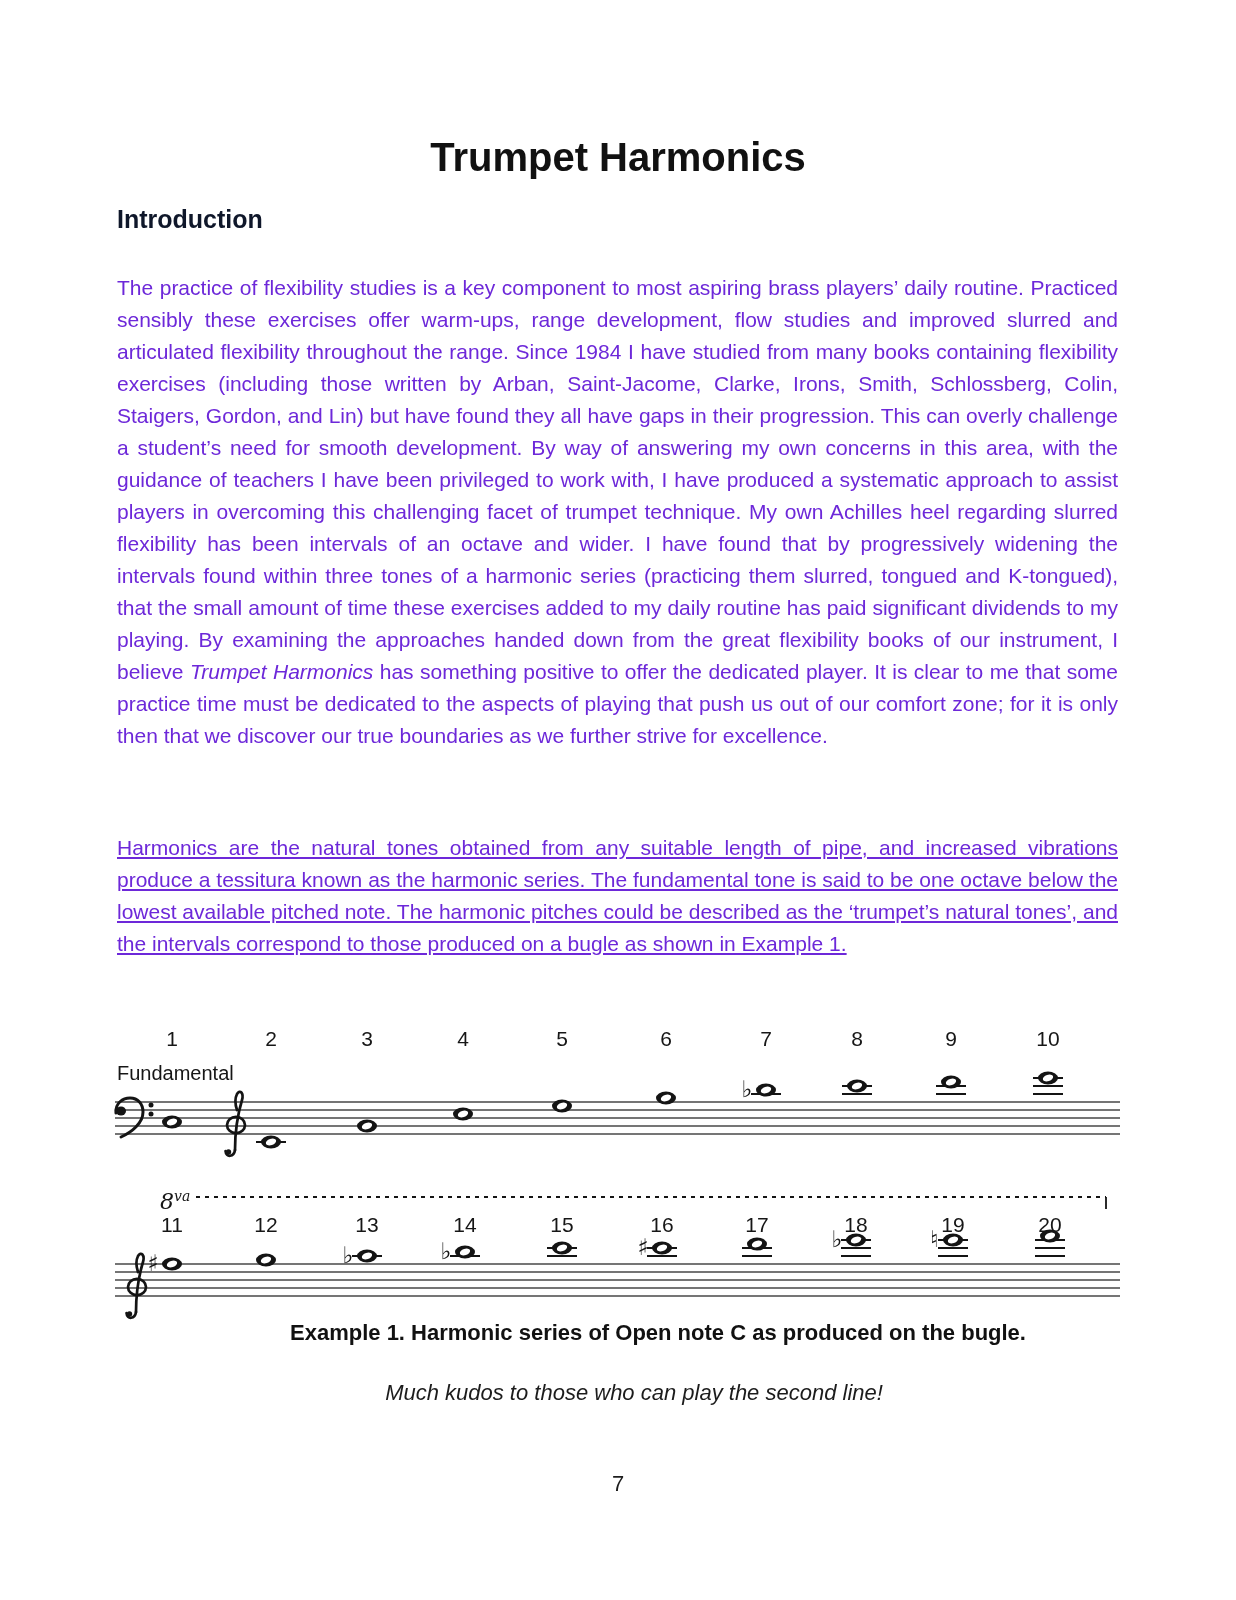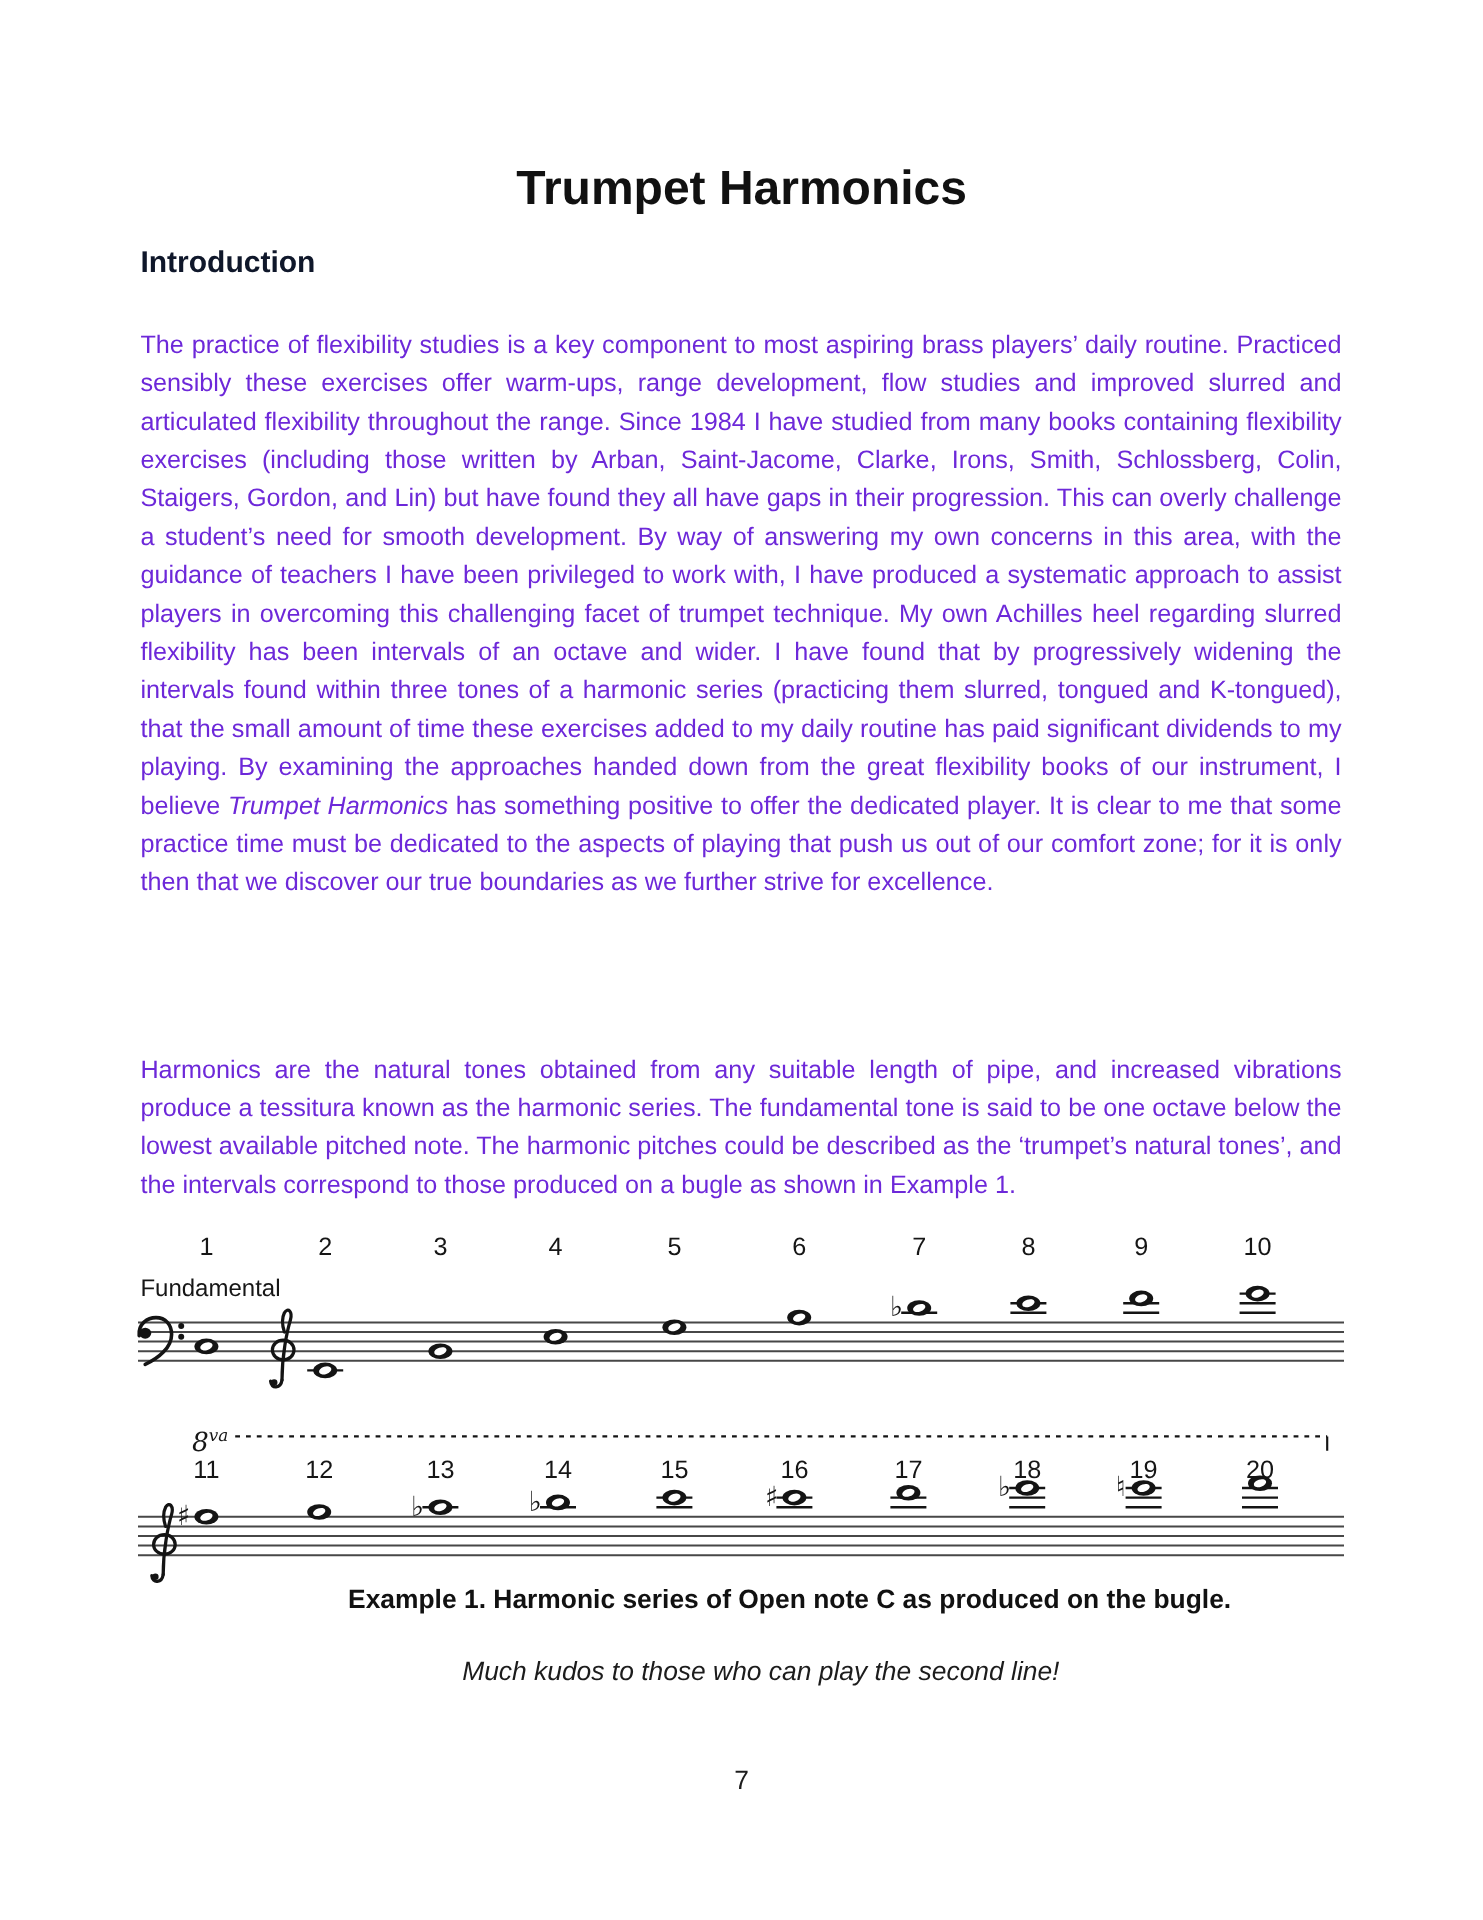--- a/index.html
+++ b/index.html
@@ -20,21 +20,21 @@
   .section-heading{
     position:absolute;top:204px;left:117px;
     font-size:25px;line-height:30px;font-weight:700;margin:0;color:#0f172a;
   }
   .body-para{
     position:absolute;left:117px;width:1001px;
     margin:0;font-size:21px;line-height:32px;
     text-align:justify;color:#6d28d9;
   }
   #para1{top:272px;}
-  #para2{top:876px;}
+  #para2{top:832px;text-decoration:underline;}
   .music-figure{position:absolute;top:1010px;left:0;width:1236px;height:320px;}
   .music-figure svg{display:block;}
   .example-caption{
     position:absolute;top:1320px;left:0;width:100%;
     text-align:center;font-size:22px;font-weight:700;margin:0;color:#111;padding-left:40px;
   }
   .kudos{
     position:absolute;top:1364px;left:0;width:100%;
     text-align:center;font-size:22px;font-style:italic;margin:16px;color:#1c1c1c;
   }

